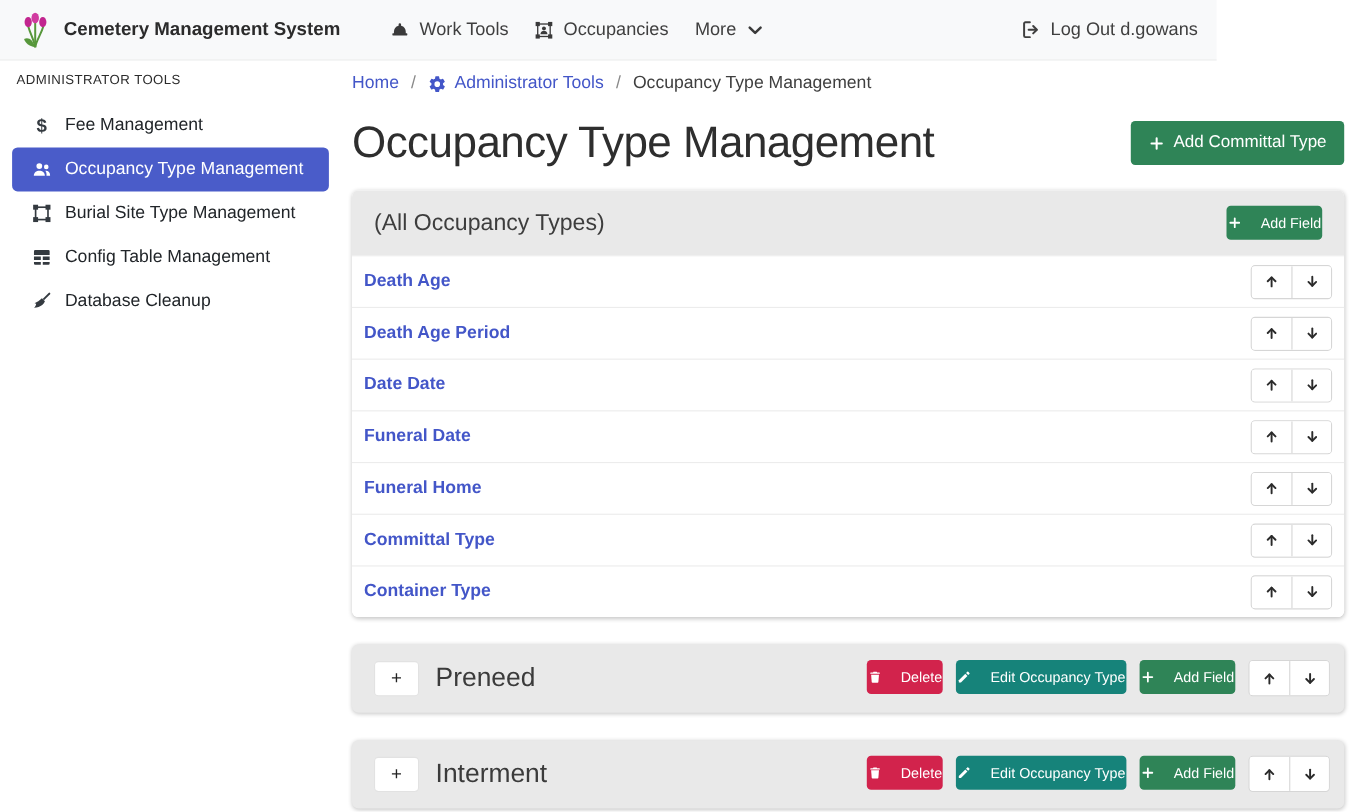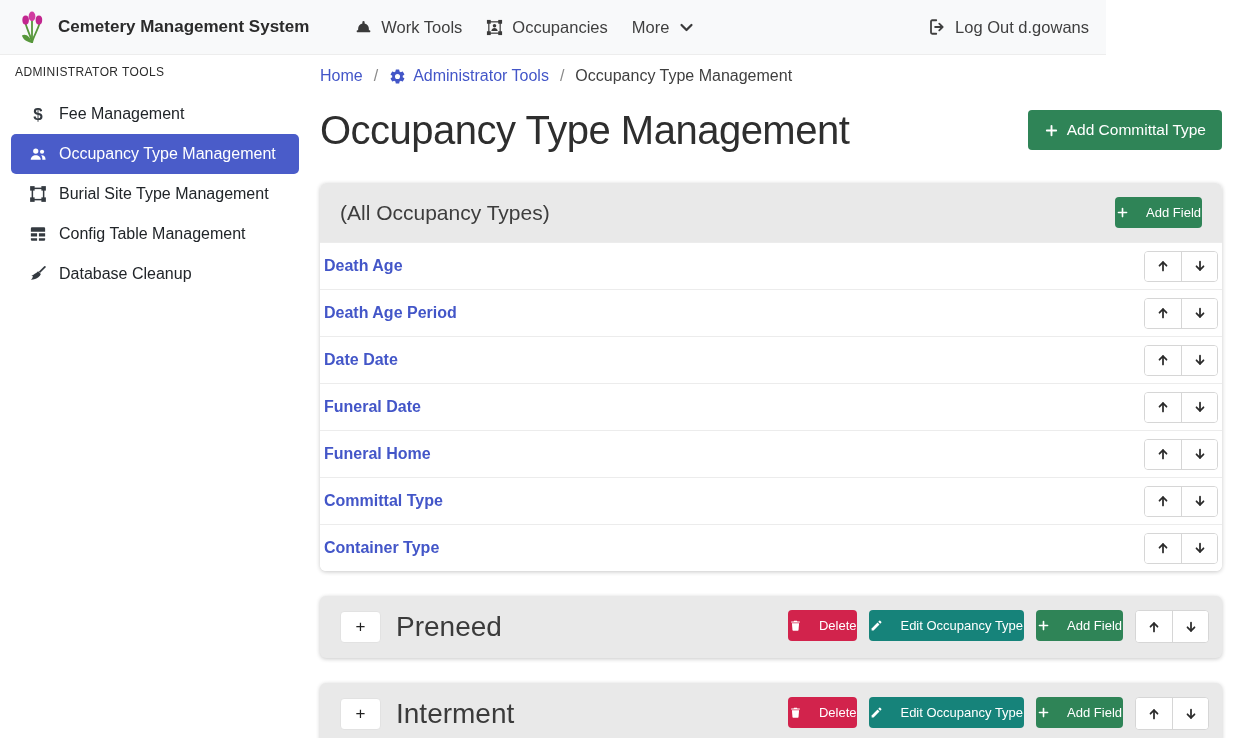--- a/index.html
+++ b/index.html
@@ -48,36 +48,36 @@
   .bc-icon{color:var(--link);}
 
   .title-row{margin-top:14px; display:flex; align-items:center; justify-content:space-between;}
   h1{font-size:40px; font-weight:400; letter-spacing:-.5px; color:#2e2e2e; line-height:54px;}
 
   .btn{display:inline-flex; align-items:center; gap:8px; color:#fff; border-radius:4px;}
   .btn-green{background:var(--green);} .btn-teal{background:var(--teal);} .btn-red{background:var(--red);}
   .btn-lg{height:40px; padding:0 16px; font-size:15.5px;}
   .btn-sm{height:31px; padding:0 1px; font-size:13px; gap:17px;}
 
-  .card{margin-top:26px; border-radius:6px; box-shadow:0 1px 4px rgba(0,0,0,.22); overflow:hidden; background:#fff;}
+  .card{margin-top:16px; border-radius:6px; box-shadow:0 1px 4px rgba(0,0,0,.22); overflow:hidden; background:#fff;}
   .card-header{background:var(--card_header_bg); padding:14px 20px; display:flex; align-items:center; justify-content:space-between;}
   .card-title{font-size:21px; color:#3d3d3d; line-height:29px;}
   .field-row{height:47px; display:flex; align-items:center; justify-content:space-between;
-    padding:0 4px; border-top:1px solid var(--row_border); background:#fff;}
+    padding:0 11px; border-top:1px solid var(--row_border); background:#fff;}
   .field-link{font-size:16px; font-weight:700; color:var(--link); text-decoration:none; cursor:pointer;}
 
   .arrow-group{display:inline-flex; background:#fff; border:1px solid var(--btn_border); border-radius:4px; overflow:hidden;}
   .arrow-btn{width:36px; height:29px; display:flex; align-items:center; justify-content:center; color:#2b2b2b; background:#fff;}
   .arrow-btn + .arrow-btn{border-left:1px solid var(--btn_border);}
 
   .type-section{margin-top:25px; background:var(--card_header_bg); border-radius:6px;
     box-shadow:0 1px 4px rgba(0,0,0,.22); padding:14px 13px 15px 20px; display:flex; align-items:center;}
   .expand-btn{width:41px; height:32px; background:#fff; border:1px solid #e2e2e2; border-radius:4px;
     font-size:17px; color:#222; display:flex; align-items:center; justify-content:center; line-height:1;}
-  .section-title{margin-left:15px; font-size:28px; font-weight:400; color:#3b3b3b;}
+  .section-title{margin-left:15px; font-size:24px; font-weight:400; color:#3b3b3b;}
   .section-actions{margin-left:auto; display:flex; align-items:flex-start; gap:12px;}
   .section-actions .arrow-btn{height:31px;}
 </style>
 </head>
 <body>
 
 <header class="navbar">
   <div class="brand">
     <span class="icon i30">
         <svg viewBox="0 0 26 32">

